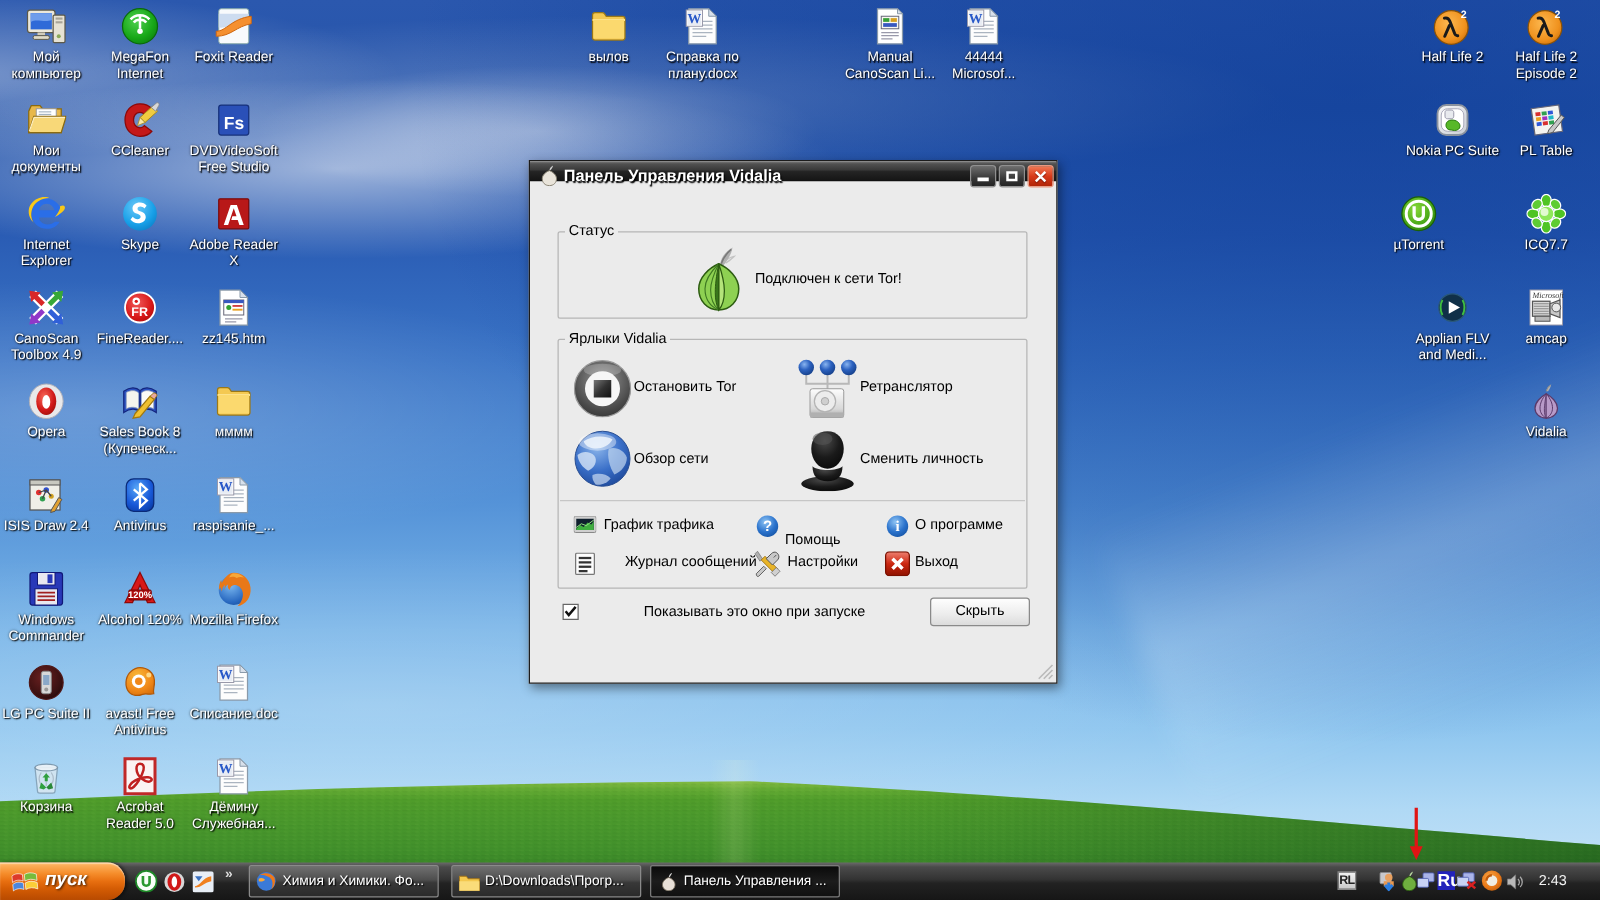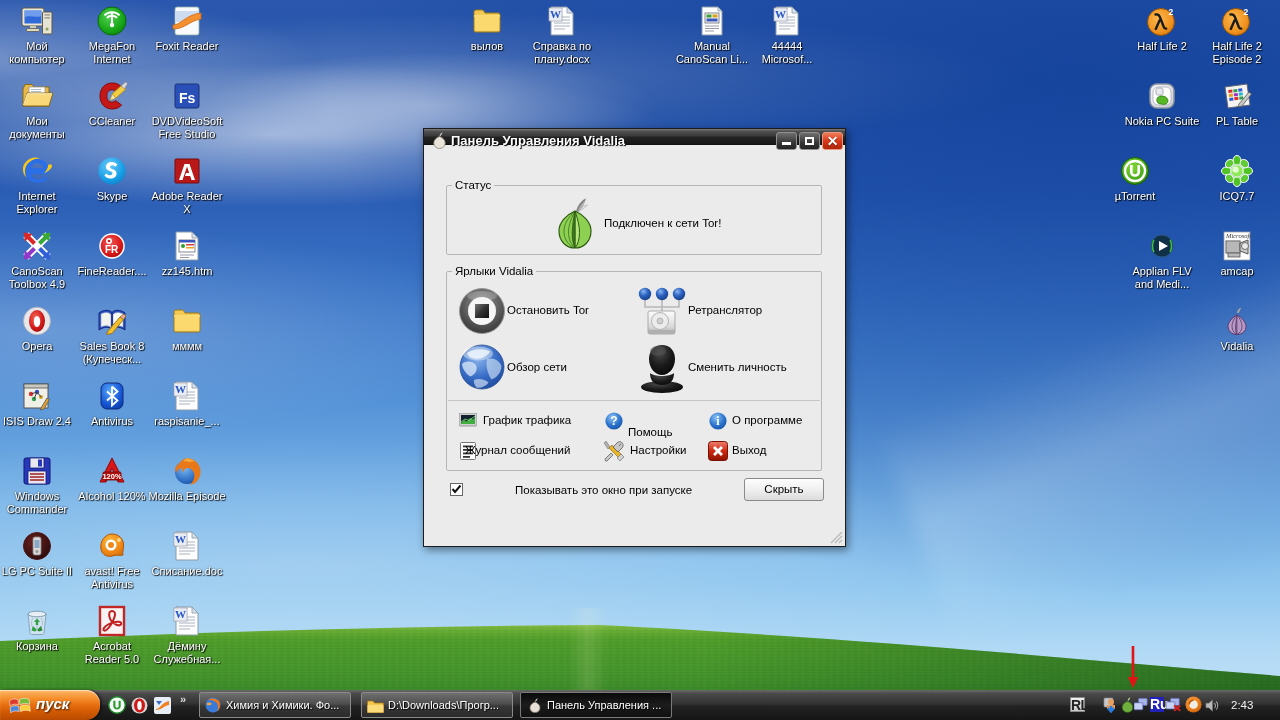--- a/index.html
+++ b/index.html
@@ -407,21 +407,21 @@
             <stop offset="0.7" stop-color="#2868c0"></stop>
             <stop offset="1" stop-color="#184890"></stop>
           </radialGradient>
         </defs>
 <circle cx="16" cy="17" r="12" fill="url(#ffb)"></circle>
 <path d="M16,3.2 C22.8,3.2 28.6,8 29.4,15 C30.3,22.6 25.6,28.8 19,30 C22.8,26.2 24.2,21.4 22.8,17.6 C21.6,14.4 18.8,12.6 16.2,13 C14,13.4 12.8,15 13,17 C11.4,16.2 10.8,14.4 11.4,12.6 C10,13.2 9,14.8 8.8,16.8 C8.6,15.4 8.7,14.2 9.2,12.8 C7.6,13.8 6.6,15.8 6.5,18.2 C5.2,16 5.4,12.8 6.8,10.6 C8.8,7.2 12,3.2 16,3.2 Z" fill="#e87818"></path>
 <path d="M6,9 C4.5,11.5 4,14 4.3,17 C5,15.5 5.8,14.6 7,14 C6.5,12 6.2,10.5 6,9 Z" fill="#e87818"></path>
 <path d="M16,3.5 C19,3.5 22,4.7 24.2,7 C22,6.3 19.8,6.5 18.4,7.4 C16.8,6.2 14,6 12.3,7 C13.3,4.8 14.5,3.5 16,3.5 Z" fill="#f8a838"></path>
 </svg>
     </div>
-    <div class="lbl">Mozilla Episode</div>
+    <div class="lbl">Mozilla Firefox</div>
   </div>
 <div class="icon-item" style="left:148px;top:530px;">
     <div class="ic">
       <svg width="32" height="32" viewBox="0 0 32 32" style="margin:0 auto;">
 <path d="M5,2 L21,2 L27,8 L27,30 L5,30 Z" fill="#fdfdfd" stroke="#8a9aaa" stroke-width="1"></path>
 <path d="M21,2 L21,8 L27,8 Z" fill="#d8e0ea" stroke="#8a9aaa" stroke-width="0.8"></path>
 <path d="M8,12 L24,12 M8,15 L24,15 M8,18 L24,18 M8,21 L24,21 M8,24 L19,24" stroke="#aab4c0" stroke-width="1"></path>
 <rect x="3" y="3" width="13" height="13" fill="#fff" stroke="#99a" stroke-width="0.8"></rect>
 <rect x="4" y="4" width="11" height="11" fill="#e8ecf4"></rect>
 <text x="9.5" y="13" text-anchor="middle" font-family="Liberation Serif" font-size="11" font-weight="bold" fill="#2858c8">W</text>
@@ -776,21 +776,21 @@
   </svg>
   <span style="position:absolute;left:308px;top:285px;font-size:11.5px;color:#000;">О программе</span>
 
   <svg width="16" height="18" viewBox="0 0 16 18" style="position:absolute;left:36px;top:313px;">
     <rect x="0.5" y="0.5" width="15" height="17" rx="1" fill="#fdfdfd" stroke="#777" stroke-width="1"></rect>
     <rect x="3" y="3.5" width="10" height="1.8" fill="#333"></rect>
     <rect x="3" y="7" width="10" height="1.8" fill="#333"></rect>
     <rect x="3" y="10.5" width="10" height="1.8" fill="#333"></rect>
     <rect x="3" y="14" width="7" height="1.8" fill="#333"></rect>
   </svg>
-  <span style="position:absolute;left:41px;top:315px;font-size:11.5px;color:#000;">Журнал сообщений</span>
+  <span style="position:absolute;left:76px;top:315px;font-size:11.5px;color:#000;">Журнал сообщений</span>
   <svg width="22" height="22" viewBox="0 0 22 22" style="position:absolute;left:179px;top:311px;">
     <path d="M3,1 L1,3 L5,9 L7,7 Z" fill="#b0b0b0" stroke="#666" stroke-width="0.5"></path>
     <path d="M6,8 L16,18 L19,15 L9,5 Z" fill="#e8b428" stroke="#9a6f10" stroke-width="0.7"></path>
     <path d="M18,14 L21,17 L17,21 L14,18 Z" fill="#d0d0d0" stroke="#666" stroke-width="0.6"></path>
     <path d="M18,2 C20,3 21,6 19,8 L15,12 L10,7 L14,3 C15.5,1.5 17,1.5 18,2 M18,4 L16,6" fill="#c8c8c8" stroke="#555" stroke-width="0.8"></path>
     <path d="M2,19 L8,13 L10,15 L4,21 C3,21.5 2,21 2,19 Z" fill="#c8c8c8" stroke="#555" stroke-width="0.7"></path>
   </svg>
   <span style="position:absolute;left:206px;top:315px;font-size:11.5px;color:#000;">Настройки</span>
   <svg width="20" height="20" viewBox="0 0 20 20" style="position:absolute;left:284px;top:312px;">
     <defs>
@@ -865,21 +865,21 @@
     <span style="position:absolute;left:26px;top:6px;font-size:11px;color:#fff;text-shadow:1px 1px 1px #000;">Химия и Химики. Фо...</span>
   </div>
   <div style="position:absolute;left:520px;top:2px;width:152px;height:26px;background:linear-gradient(180deg,#0a0a0a,#1c1c1c 50%,#101010);border:1px solid #7a7a7a;border-radius:2px;">
     <svg width="12" height="15" viewBox="0 0 13 17" style="position:absolute;left:8px;top:5px;">
       <path d="M6.5,4 C7,1.5 8.5,1 9.5,0.3 C9.2,1.8 8.6,2.5 7.5,4 Z" fill="#cfcfcf"></path>
       <path d="M6.5,16.5 C3,16.5 0.8,14 0.8,11 C0.8,8 3.5,5.5 6.5,4.5 C9.5,5.5 12.2,8 12.2,11 C12.2,14 10,16.5 6.5,16.5 Z" fill="#e8e0d8" stroke="#7a7060" stroke-width="0.8"></path>
     </svg>
     <span style="position:absolute;left:26px;top:6px;font-size:11px;color:#fff;text-shadow:1px 1px 1px #000;">Панель Управления ...</span>
   </div>
 
-  <div style="position:absolute;left:1070px;top:7px;width:15px;height:15px;background:linear-gradient(180deg,#f2f2f2,#c8c8c8);border:1px solid #888;font-size:14px;font-weight:bold;color:#222;text-align:center;line-height:14px;letter-spacing:-0.5px;">RL</div>
+  <div style="position:absolute;left:1070px;top:7px;width:15px;height:15px;background:linear-gradient(180deg,#f2f2f2,#c8c8c8);border:1px solid #888;font-size:10px;font-weight:bold;color:#222;text-align:center;line-height:14px;letter-spacing:-0.5px;">RL</div>
 
   <svg width="16" height="16" viewBox="0 0 16 16" style="position:absolute;left:1103px;top:7px;">
     <rect x="1" y="1" width="9" height="9" rx="1" fill="#c8c8cc" stroke="#888" stroke-width="0.7"></rect>
     <circle cx="8" cy="5" r="3" fill="#e8a060"></circle>
     <rect x="4" y="8" width="8" height="4" fill="#e89850"></rect>
     <path d="M8,9 L8,14 M5,11 L8,14.5 L11,11" stroke="#2a7de0" stroke-width="2.4" fill="none"></path>
   </svg>
   <svg width="13" height="16" viewBox="0 0 13 17" style="position:absolute;left:1121px;top:7px;">
     <path d="M6.5,4 C7,1.5 8.5,1 9.5,0.3 C9.2,1.8 8.6,2.5 7.5,4 Z" fill="#b8d8a0"></path>
     <path d="M6.5,16.5 C3,16.5 0.8,14 0.8,11 C0.8,8 3.5,5.5 6.5,4.5 C9.5,5.5 12.2,8 12.2,11 C12.2,14 10,16.5 6.5,16.5 Z" fill="#6fae3f" stroke="#2d5c12" stroke-width="0.8"></path>

